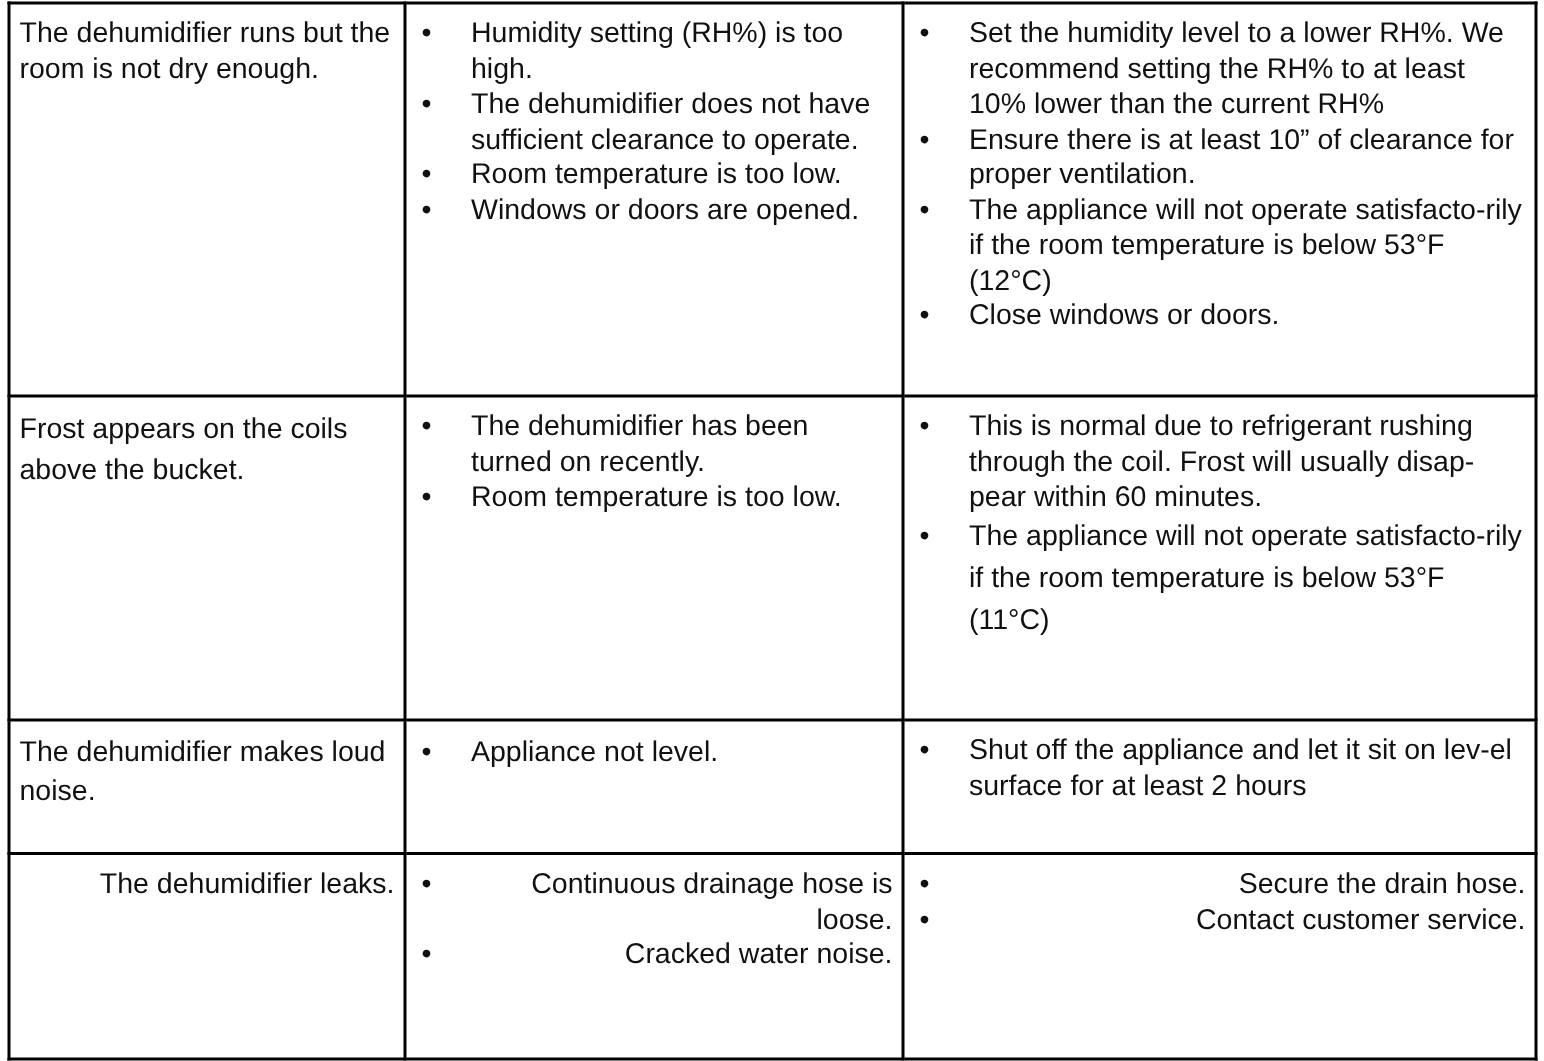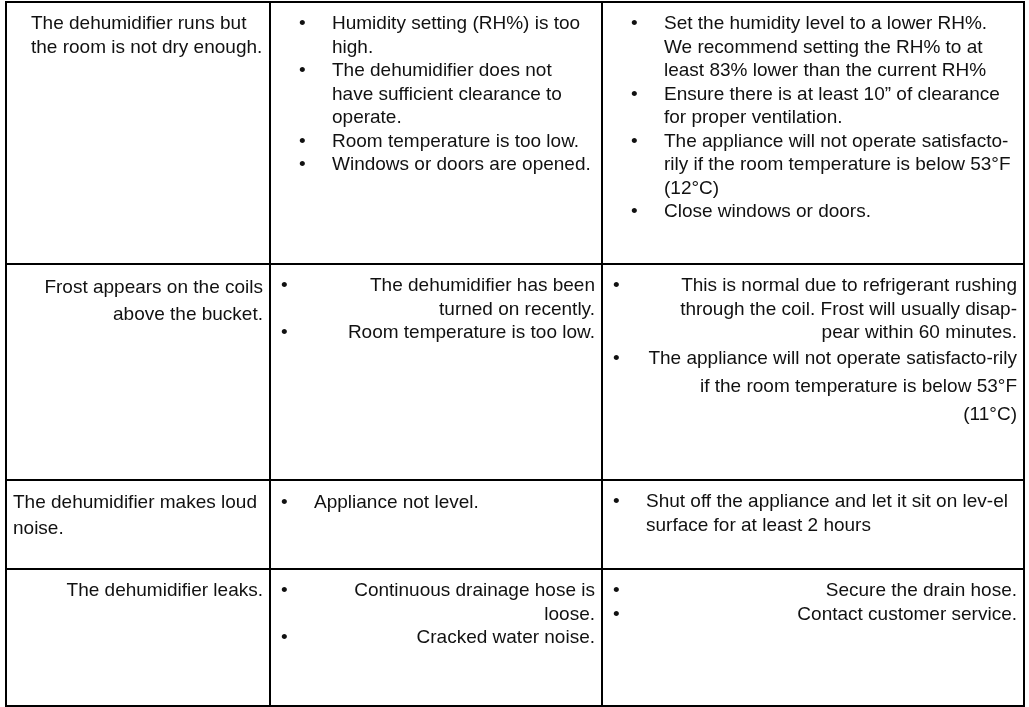--- a/index.html
+++ b/index.html
@@ -3,22 +3,22 @@
 <meta charset="utf-8">
 <style>
   html, body { margin:0; padding:0; background:#ffffff; }
   body { width:1029px; height:707px; position:relative; overflow:hidden;
          font-family:"Liberation Sans", sans-serif; color:#111; }
   table.tbl { position:absolute; left:5px; top:1px; border-collapse:collapse;
               table-layout:fixed; width:1018px; }
   table.tbl td { border:2px solid #000; vertical-align:top; padding:8px 6px 0 6px;
                  font-size:19px; line-height:23.5px; }
   col.c1 { width:264px; } col.c2 { width:332px; } col.c3 { width:422px; }
-  tr.r1 td { height:252px;padding-left:24px; }
-  tr.r2 td { height:206px;text-align:right; }
+  tr.r1 td { height:252px; }
+  tr.r2 td { height:206px; }
   tr.r3 td { height:79px; }
   tr.r4 td { height:127px;text-align:right; }
   .problem { padding-left:2px; }
   ul { list-style:none; margin:0; padding:0; }
   li { position:relative; padding-left:37px; }
   li .bullet { position:absolute; left:4px; top:0; }
   .r2 td.sol li:nth-child(2) { line-height:28px; }
   .r3 td { line-height:28px;border-radius:17px; }
   .r3 td.cause, .r3 td.problem { line-height:26px; }
 </style>
@@ -38,21 +38,21 @@
       <td class="cause">
         <ul>
           <li><span class="bullet">•</span><span>Humidity setting (RH%) is too high.</span></li>
           <li><span class="bullet">•</span><span>The dehumidifier does not have sufficient clearance to operate.</span></li>
           <li><span class="bullet">•</span><span>Room temperature is too low.</span></li>
           <li><span class="bullet">•</span><span>Windows or doors are opened.</span></li>
         </ul>
       </td>
       <td class="sol">
         <ul>
-          <li><span class="bullet">•</span><span>Set the humidity level to a lower RH%. We recommend setting the RH% to at least 83% lower than the current RH%</span></li>
+          <li><span class="bullet">•</span><span>Set the humidity level to a lower RH%. We recommend setting the RH% to at least 10% lower than the current RH%</span></li>
           <li><span class="bullet">•</span><span>Ensure there is at least 10” of clearance for proper ventilation.</span></li>
           <li><span class="bullet">•</span><span>The appliance will not operate satisfacto-rily if the room temperature is below 53°F (12°C)</span></li>
           <li><span class="bullet">•</span><span>Close windows or doors.</span></li>
         </ul>
       </td>
     </tr>
 
     <tr class="r2">
       <td class="problem" style="line-height:27px">Frost appears on the coils above the bucket.</td>
       <td class="cause">

